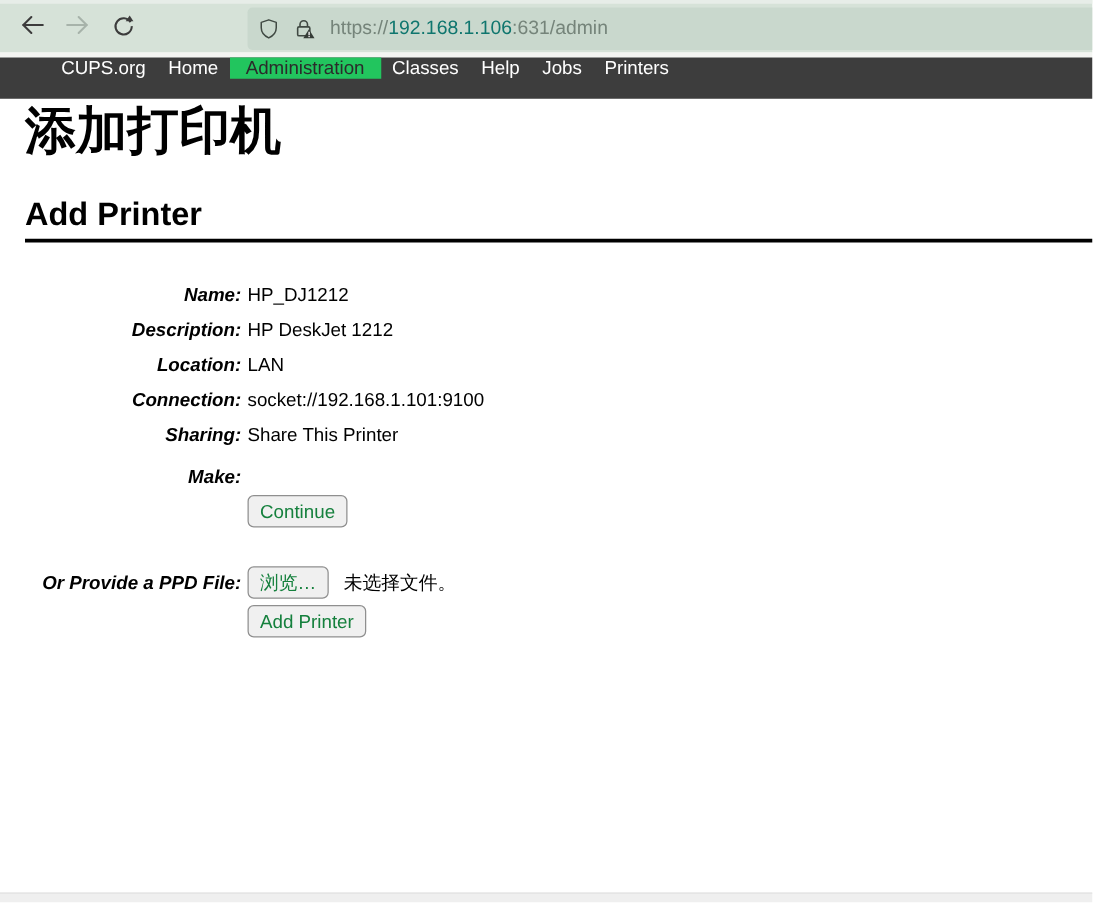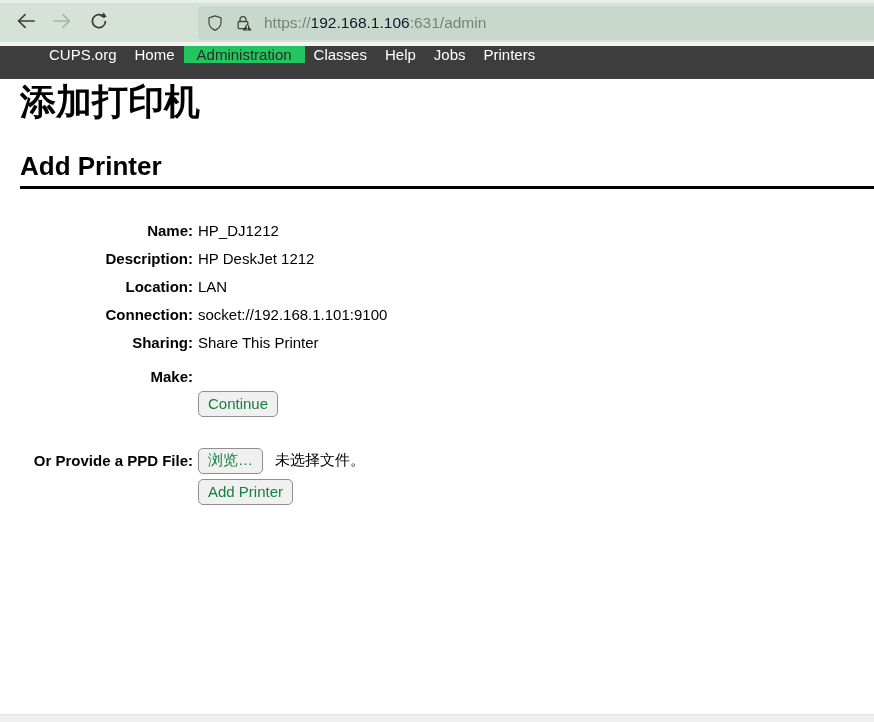--- a/index.html
+++ b/index.html
@@ -40,21 +40,21 @@
     min-width:0;
   }
   .urlbar .site-icon { flex:none; display:flex; align-items:center; }
   .url-text {
     font-size:15.5px;
     margin-left:12px;
     color:#75847a;
     white-space:nowrap;
     overflow:hidden;
   }
-  .url-text .host { color:#0f172a;text-align:right; }
+  .url-text .host { color:#0f766e;text-align:right; }
 
   .gap-strip { height:4px; background:#f4f5f2; }
 
   
   .cups-nav {
     height:33px;
     background:#3d3d3d;
     display:flex;
     align-items:flex-start;
     padding-left:40px;
@@ -70,41 +70,42 @@
   }
   .tab.active {
     background:#22c55e;
     color:#2b2b2b;
     padding:0 13px;
   }
 
   
   .content { padding-left:20px; }
   h1.cjk {
-    font-size:36px;
+    font-size:41px;
     line-height:1.05;
     margin:4px 0 0 0;
     font-weight:bold;
   }
   h2.en {
     font-size:26px;
     line-height:1;
     margin:32px 0 0 0;
     padding-bottom:7px;
     border-bottom:3px solid #000;
     font-weight:bold;
   }
 
   .form { margin-top:28px; font-size:15px; }
   .frow { display:flex; align-items:center; height:28px; }
   .lbl {
     width:173px;
     text-align:right;
     font-weight:bold;
     flex:none;
+    font-style:italic;
   }
   .val { margin-left:5px; white-space:nowrap; }
 
   .make-row { display:flex; align-items:flex-start; margin-top:3px; }
   .make-row .lbl { padding-top:8px; }
   .select-list {
     margin-left:5px;
     width:75px;
     border:1px solid #979797;
     background:#fff;

